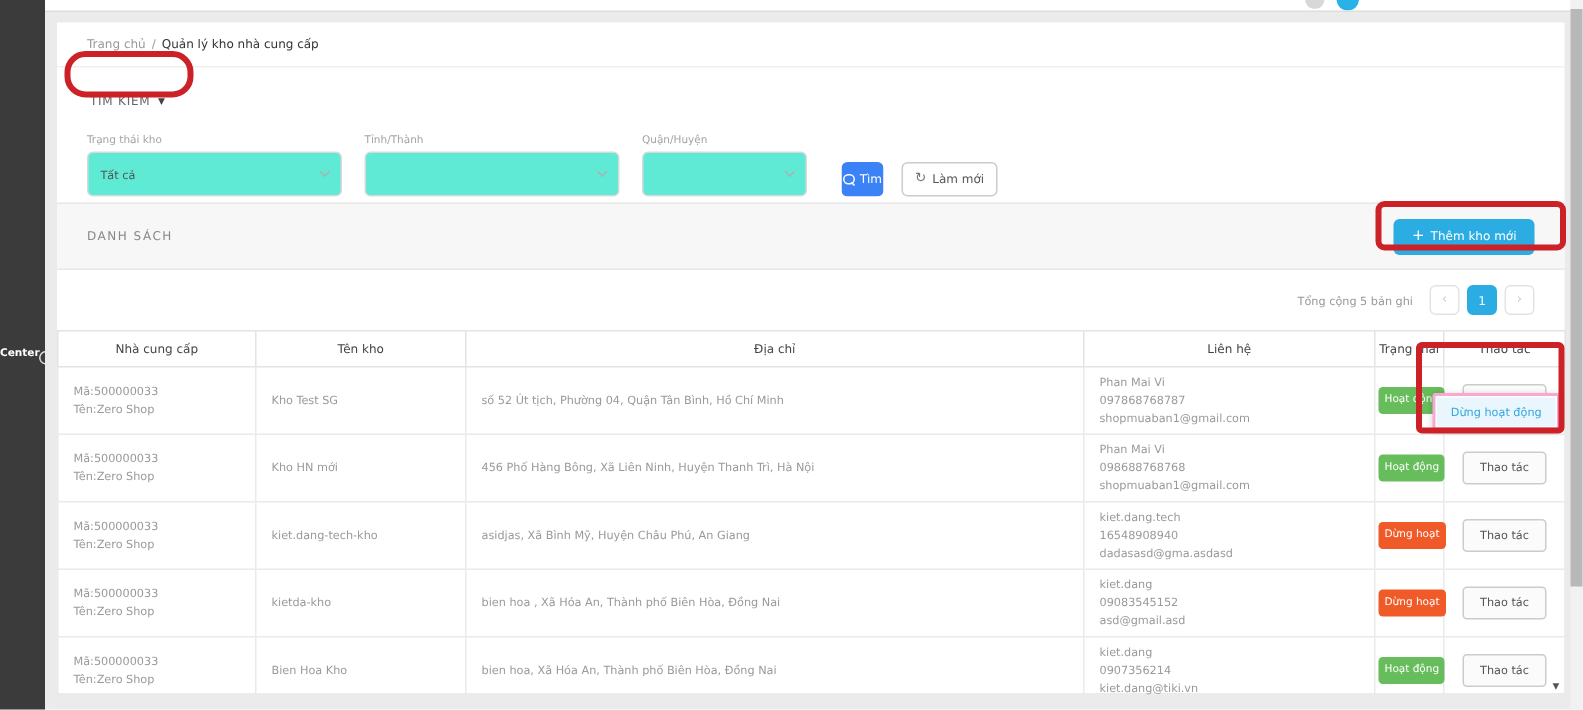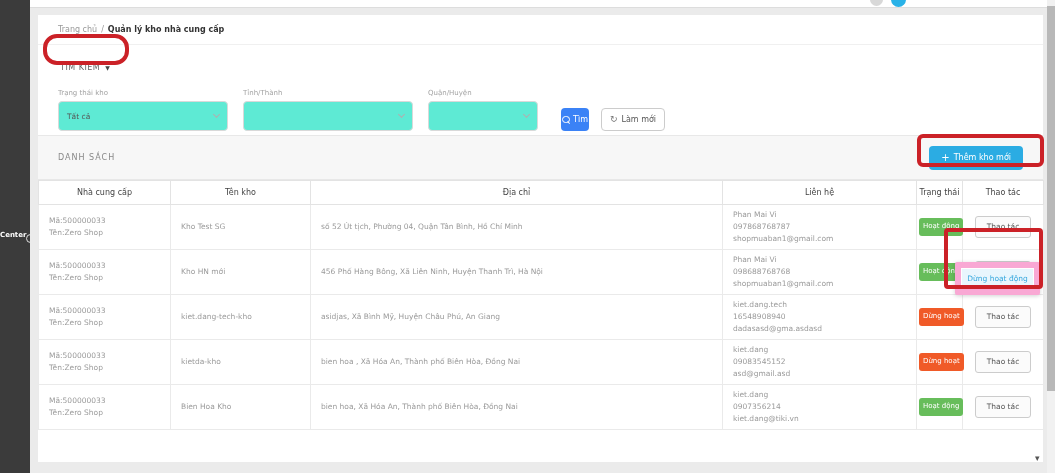--- a/index.html
+++ b/index.html
@@ -30,21 +30,21 @@
 
   
   #scrollbar{position:absolute;right:0;top:0;width:8px;height:473px;background:#f1f1f1;z-index:4}
   #scroll-thumb{position:absolute;top:6px;left:0;width:8px;height:385px;background:#b8b8b8;cursor:pointer}
   #scroll-hint{position:absolute;left:1035px;top:453px;font-size:9px;color:#555;z-index:2}
 
   
   #card{position:absolute;left:38px;top:15px;width:1005px;height:447px;background:#fff;z-index:1}
   .breadcrumb{height:30px;display:flex;align-items:center;padding:0 20px;font-size:8px;color:#999;border-bottom:1px solid #f0f0f0;gap:4px}
   .breadcrumb .bc-home{cursor:pointer}
-  .breadcrumb .current{color:#333;font-weight:bold}
+  .breadcrumb .current{color:#333;font-weight:normal}
 
   .search-section{height:90px;padding:10px 20px 0;position:relative}
   .search-toggle{display:inline-flex;align-items:center;gap:5px;font-size:8px;color:#666;letter-spacing:.5px;cursor:pointer;margin-top:5px;margin-left:2px}
   .search-toggle .caret{font-size:6px;color:#444}
   .form-row{display:flex;align-items:flex-end;margin-top:15px}
   .field{margin-right:15px}
   .field .flabel{font-size:7px;color:#a3a3a3;margin-bottom:4px}
   .select{height:30px;border:1px solid #d9d9d9;border-radius:4px;display:flex;align-items:center;justify-content:space-between;padding:0 8px;font-size:7.5px;color:#555;background:#5eead4;cursor:pointer}
   .w170{width:170px}.w110{width:110px}
   .chev{width:5px;height:5px;border-right:1px solid #b0b0b0;border-bottom:1px solid #b0b0b0;transform:rotate(45deg);margin-top:-3px}
@@ -66,21 +66,21 @@
 
   table{width:100%;border-collapse:collapse;table-layout:fixed}
   th{height:24px;font-size:8px;color:#444;font-weight:normal;border:1px solid #e3e3e3;text-align:center;background:#fff}
   td{height:45px;border:1px solid #eaeaea;font-size:7.5px;color:#9a9a9a;padding:4px 10px;vertical-align:middle;line-height:1.6}
   td.center{text-align:center;padding:4px 2px}
   .badge{display:inline-block;color:#fff;font-size:7px;padding:3px 4px;border-radius:3px;white-space:nowrap;cursor:default}
   .badge.active{background:#67bd5b}
   .badge.inactive{background:#f05a28}
   .btn-action{display:inline-block;background:#fbfbfb;border:1px solid #ccc;border-radius:3px;padding:4px 11px;font-size:7.5px;color:#555;cursor:pointer;white-space:nowrap}
 
-  .dropdown{position:absolute;left:917px;top:247px;width:85px;background:#fff;border:6px solid #f9a8d4;box-shadow:0 1px 4px rgba(0,0,0,.18);z-index:5;border-radius:2px;padding:1px}
+  .dropdown{position:absolute;left:917px;top:247px;width:85px;background:#fff;border:2px solid #f9a8d4;box-shadow:0 1px 4px rgba(0,0,0,.18);z-index:5;border-radius:2px;padding:1px}
   .dropdown-item{height:19px;display:flex;align-items:center;justify-content:center;background:#e9f6fd;color:#35a7dd;font-size:7.5px;cursor:pointer;white-space:nowrap}
 
   .ann{position:absolute;border:4px solid #cb2127;pointer-events:none;z-index:6}
   #ann-search{left:5px;top:19px;width:86px;height:31px;border-radius:14px}
   #ann-add{left:879px;top:119px;width:127px;height:33px;border-radius:6px}
   #ann-action{left:906px;top:213px;width:99px;height:61px;border-radius:4px}
 </style>
 </head>
 <body>
 
@@ -211,20 +211,26 @@
   </div>
 
   <div class="list-band">
     <span class="list-title">DANH SÁCH</span>
     <div class="btn-add">
       <span class="plus">+</span>
       <span>Thêm kho mới</span>
     </div>
   </div>
 
+  <div class="pagin-row">
+    <span class="total">Tổng cộng 5 bản ghi</span>
+    <div class="pbtn">‹</div>
+    <div class="pbtn active">1</div>
+    <div class="pbtn">›</div>
+  </div>
 
   <table>
     <colgroup>
         <col style="width:132px">
         <col style="width:140px">
         <col style="width:412px">
         <col style="width:194px">
         <col style="width:46px">
         <col style="width:81px">
       </colgroup>

